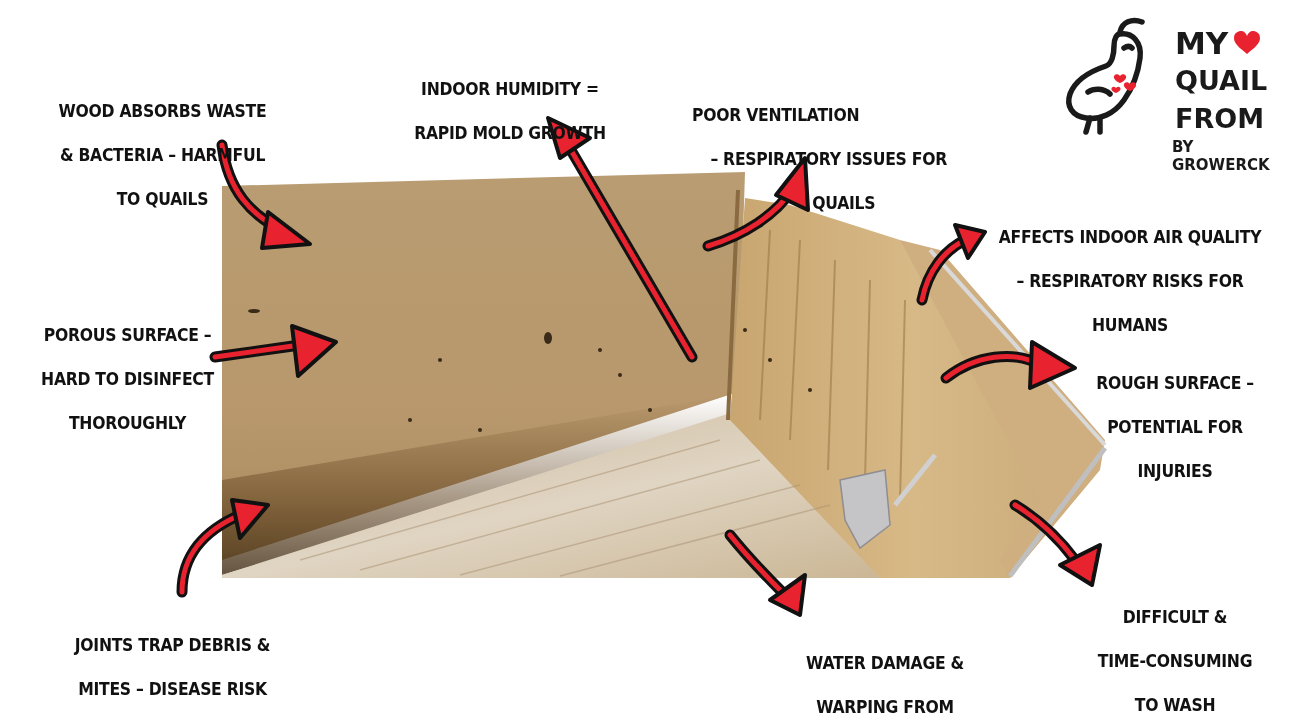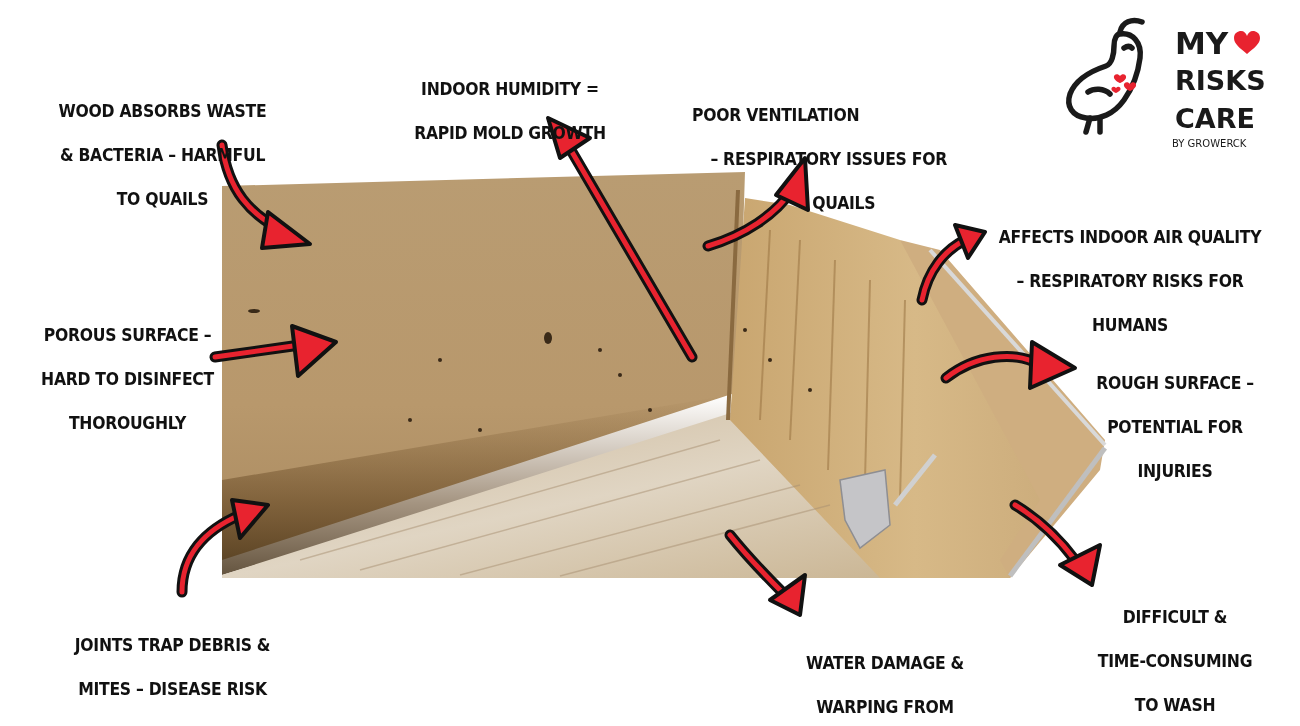--- a/index.html
+++ b/index.html
@@ -27,21 +27,21 @@
   .label .line { display: block; }
   .arrows { position: absolute; left: 0; top: 0; width: 1300px; height: 726px; pointer-events: none; }
   .logo { position: absolute; left: 1060px; top: 14px; width: 230px; height: 150px; }
   .logo-text {
     position: absolute; left: 115px; font-family: "DejaVu Sans", sans-serif;
     font-weight: bold; color: #1a1a1a; letter-spacing: 0px;
   }
   .logo-line1 { top: 14px; font-size: 31px; line-height: 30px; }
   .logo-line2 { top: 52px; font-size: 27px; line-height: 30px; }
   .logo-line3 { top: 90px; font-size: 27px; line-height: 30px; }
-  .logo-by { position: absolute; left: 112px; top: 124px; font-size: 10px; font-weight: normal; color: #1a1a1a; font-family: "DejaVu Sans", sans-serif; }
+  .logo-by { position: absolute; left: 112px; top: 124px; font-size: 15px; font-weight: bold; color: #1a1a1a; font-family: "DejaVu Sans", sans-serif; }
 </style>
 </head>
 <body>
 
 <div class="stage">
 
   <svg class="photo" viewBox="0 0 1300 726" xmlns="http://www.w3.org/2000/svg">
     <defs>
       <linearGradient id="backWall" x1="0" y1="0" x2="0" y2="1">
         <stop offset="0" stop-color="#b99c72"></stop>
@@ -246,18 +246,18 @@
       <g fill="#e8232f">
         <path d="M60,62 c-2,-3 -7,-2 -6,2 c1,3 6,5 6,5 c0,0 5,-2 6,-5 c1,-4 -4,-5 -6,-2z"></path>
         <path d="M70,70 c-2,-3 -7,-2 -6,2 c1,3 6,5 6,5 c0,0 5,-2 6,-5 c1,-4 -4,-5 -6,-2z"></path>
         <path d="M56,74 c-1.5,-2 -5,-1.5 -4.5,1.5 c0.7,2 4.5,3.5 4.5,3.5 c0,0 3.5,-1.5 4.5,-3.5 c0.5,-3 -3,-3.5 -4.5,-1.5z"></path>
       </g>
     </svg>
     <span class="logo-text logo-line1">MY</span>
     <svg width="30" height="26" viewBox="0 0 30 26" style="position:absolute; left:172px; top:16px;">
       <path d="M15,24 C8,18 2,14 2,8 C2,3 6,1 9,1 C12,1 14,3 15,6 C16,3 18,1 21,1 C24,1 28,3 28,8 C28,14 22,18 15,24 Z" fill="#e8232f"></path>
     </svg>
-    <span class="logo-text logo-line2">RISKS</span>
-    <span class="logo-text logo-line3">CARE</span>
+    <span class="logo-text logo-line2">QUAIL</span>
+    <span class="logo-text logo-line3">FROM</span>
     <span class="logo-by">BY GROWERCK</span>
   </div>
 
 </div>
 
 </body></html>

